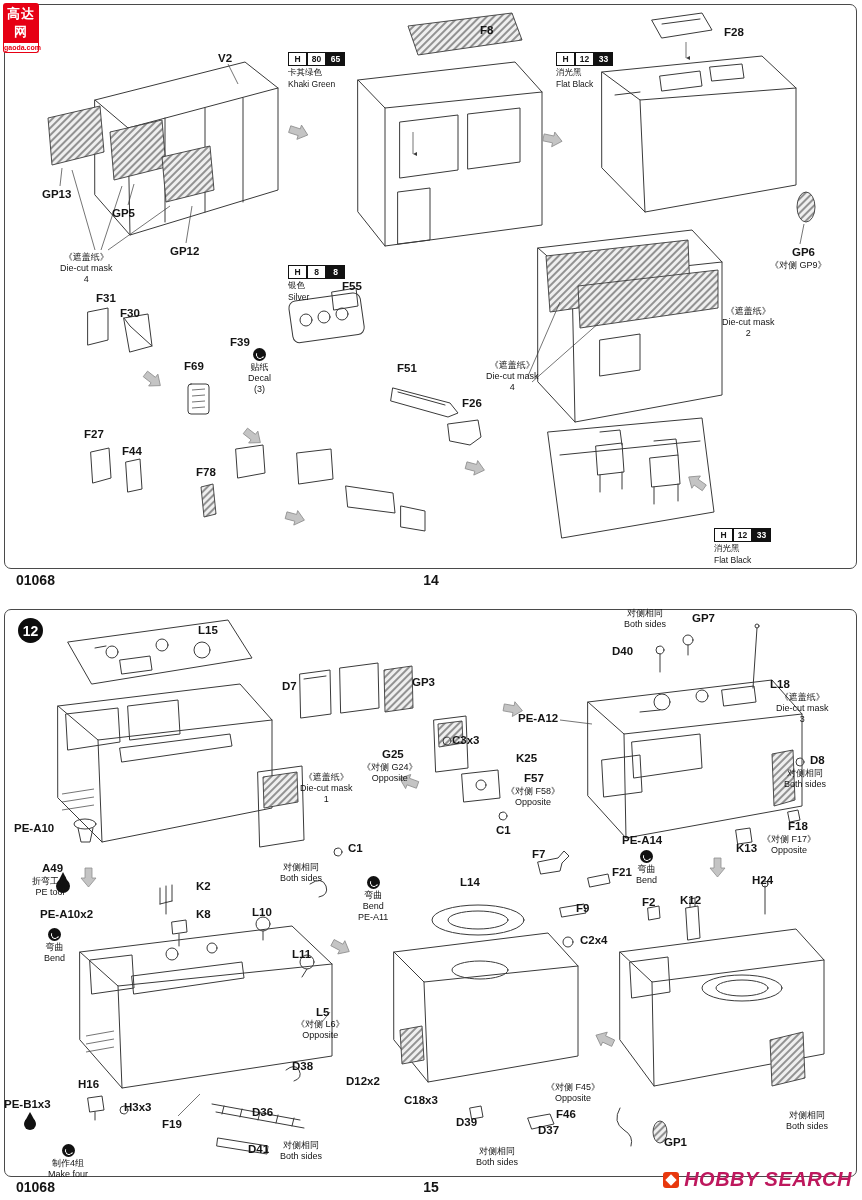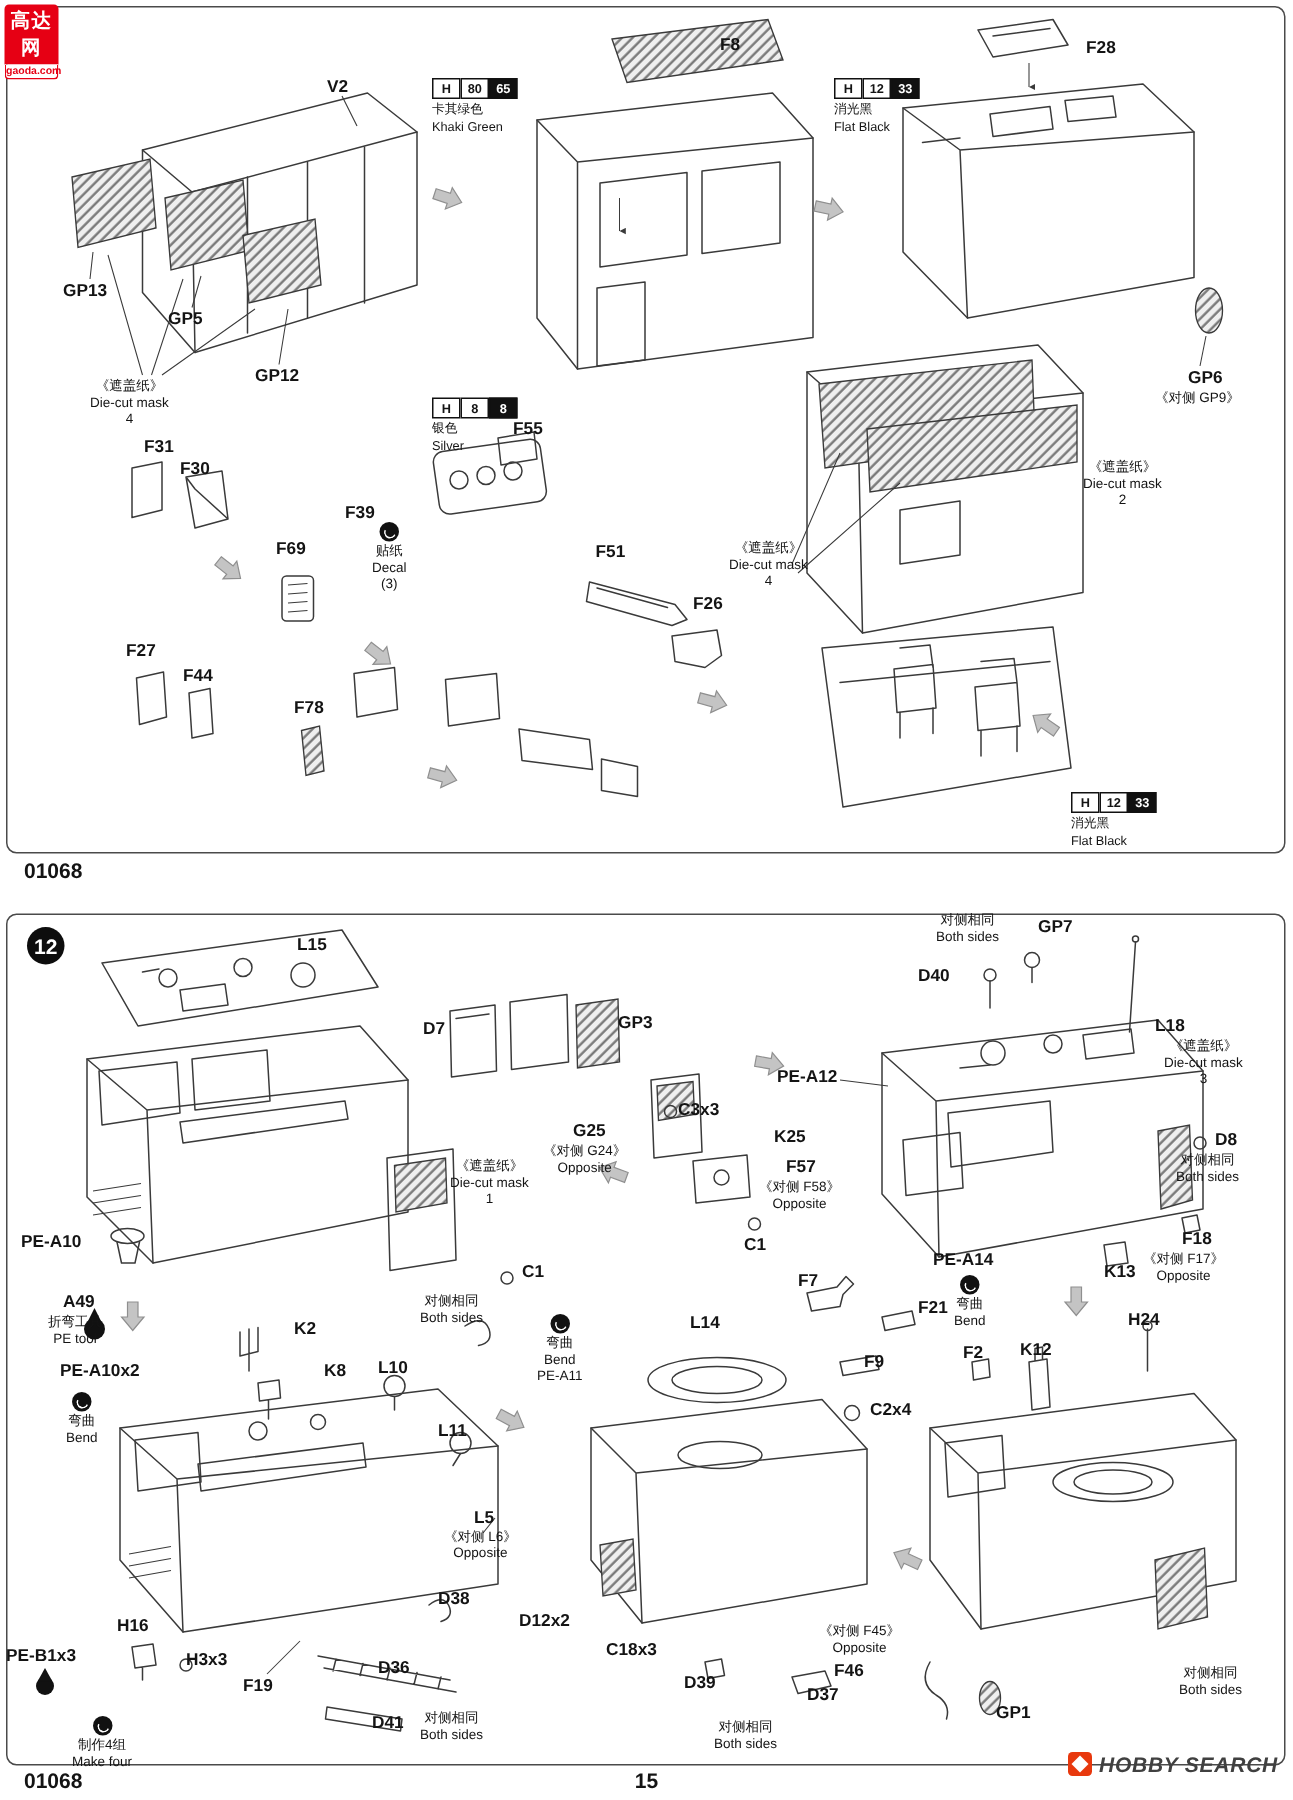--- a/index.html
+++ b/index.html
@@ -42,21 +42,21 @@
 
   #watermark{position:absolute;left:3px;top:3px;width:36px;z-index:6;text-align:center;}
   .wm-top{background:#e60014;color:#fff;font-weight:bold;font-size:13px;padding:2px 0;
     border-radius:3px 3px 0 0;letter-spacing:1px;}
   .wm-bot{background:#fff;border:1px solid #e60014;border-top:none;color:#e60014;font-size:7px;
     font-weight:bold;border-radius:0 0 3px 3px;padding:1px 0;}
 
   #hobby-logo{position:absolute;right:10px;top:1168px;display:flex;align-items:center;gap:5px;z-index:6;}
   .hs-icon{width:16px;height:16px;background:#e8380d;border-radius:3px;position:relative;}
   .hs-icon::after{content:"";position:absolute;left:4px;top:4px;width:8px;height:8px;background:#fff;transform:rotate(45deg);}
-  .hs-text{font-size:14px;font-weight:bold;font-style:italic;color:#404040;letter-spacing:0.5px;}
+  .hs-text{font-size:20px;font-weight:bold;font-style:italic;color:#be185d;letter-spacing:0.5px;}
 </style>
 </head>
 <body>
 
 <div class="sheet">
 
   <div class="page-border" id="border-14"></div>
   <div class="page-border" id="border-15"></div>
 
   <svg id="art" width="862" height="1200" xmlns="http://www.w3.org/2000/svg">
@@ -368,21 +368,21 @@
       </div>
       <div class="lbl part" style="left: 532px; top: 848px;">F7</div>
       <div class="lbl part" style="left: 612px; top: 866px;">F21</div>
       <div class="lbl part" style="left: 642px; top: 896px;">F2</div>
       <div class="lbl part" style="left: 680px; top: 894px;">K12</div>
       <div class="lbl part" style="left: 752px; top: 874px;">H24</div>
       <div class="lbl note" style="left: 280px; top: 862px;">对侧相同
 Both sides</div>
       <div class="lbl part" style="left: 196px; top: 880px;">K2</div>
       <div class="lbl part" style="left: 40px; top: 908px;">PE-A10x2</div>
-      <div class="lbl part" style="left: 188px; top: 908px; padding-left: 28px;">K8</div>
+      <div class="lbl part" style="left: 168px; top: 908px; padding-left: 28px;">K8</div>
       <div class="lbl part" style="left: 252px; top: 906px;">L10</div>
       <div class="lbl iconnote" style="left: 44px; top: 928px;">
         <div class="ci"></div>
         <div class="note-text">弯曲
 Bend</div>
       </div>
       <div class="lbl part" style="left: 292px; top: 948px;">L11</div>
       <div class="lbl iconnote" style="left: 358px; top: 876px;">
         <div class="ci"></div>
         <div class="note-text">弯曲
@@ -422,20 +422,21 @@
       <div class="lbl note" style="left: 786px; top: 1110px;">对侧相同
 Both sides</div>
     </div>
 
   <div id="watermark">
     <div class="wm-top">高达网</div>
     <div class="wm-bot">gaoda.com</div>
   </div>
 
   <div class="page-code" id="code-14">01068</div>
+  <div class="page-num" id="num-14">14</div>
   <div class="page-code" id="code-15">01068</div>
   <div class="page-num" id="num-15">15</div>
 
   <div id="hobby-logo">
     <span class="hs-icon"></span>
     <span class="hs-text">HOBBY SEARCH</span>
   </div>
 
 </div>
 

